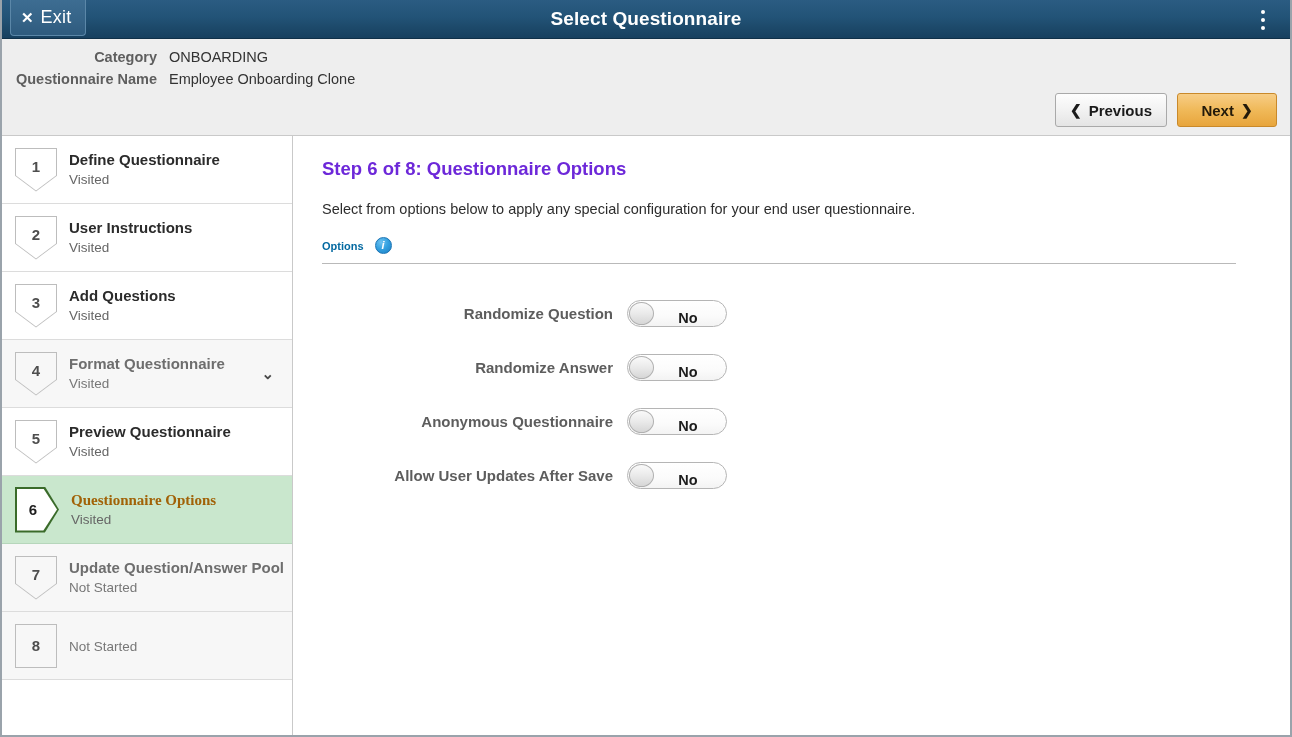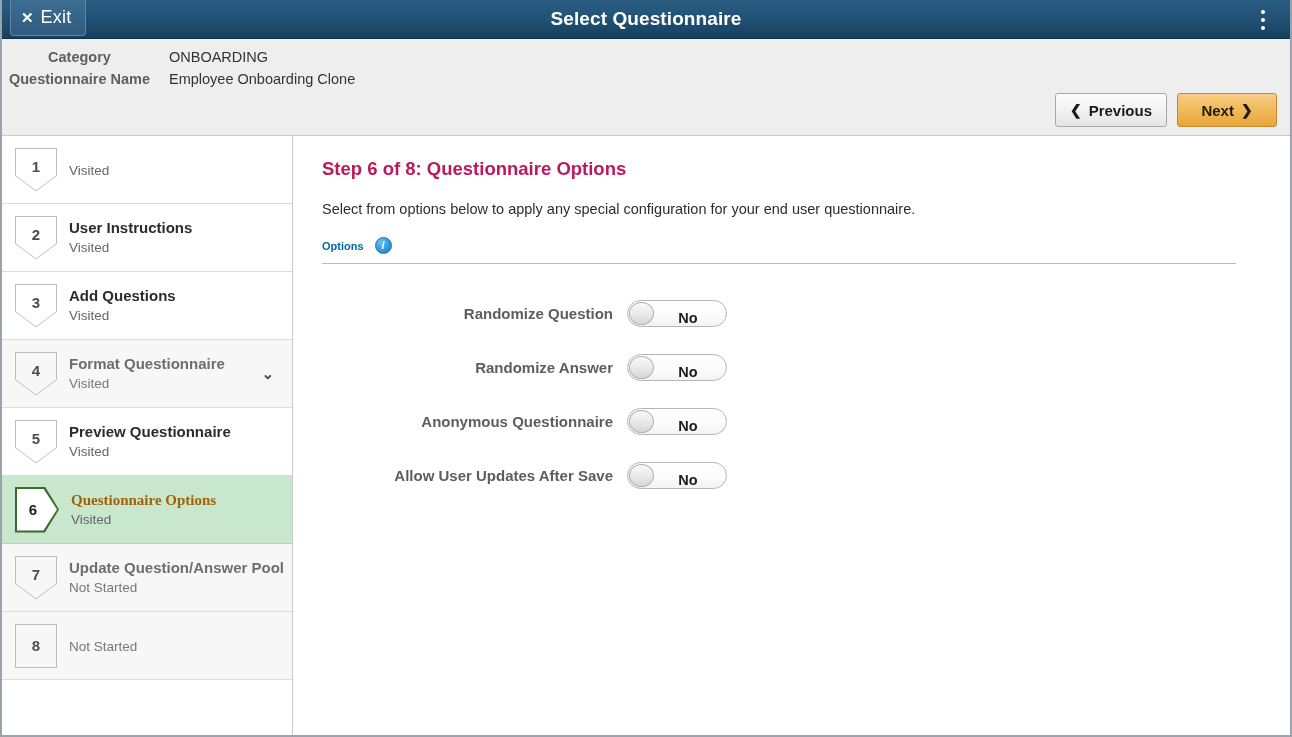--- a/index.html
+++ b/index.html
@@ -105,21 +105,21 @@
   .meta {
     padding: 10px 0 0 0;
   }
   .meta-row {
     display: flex;
     align-items: baseline;
     height: 22px;
   }
   .meta-label {
     width: 155px;
-    text-align: center;
+    text-align: right;
     font-size: 14.5px;
     font-weight: bold;
     color: #5e5e5e;
     padding-right: 0;
   }
   .meta-value {
     font-size: 14.5px;
     color: #333333;
     padding-left: 12px;
   }
@@ -266,21 +266,21 @@
   
   .main {
     flex: 1 1 auto;
     background: #ffffff;
     padding: 22px 26px 0 29px;
     overflow: hidden;
   }
   .main-title {
     font-size: 18.5px;
     font-weight: bold;
-    color: #be185d;
+    color: #6d28d9;
     letter-spacing: 0;
   }
   .main-desc {
     font-size: 14.5px;
     color: #2d2d2d;
     margin-top: 21px;
   }
 
   .section-head {
     display: flex;
@@ -408,20 +408,21 @@
   <div class="body">
 
     <div class="sidebar">
 
       <div class="step">
         <div class="badge">
           <span class="shape"></span>
           <span class="num">1</span>
         </div>
         <div class="step-text">
+          <div class="step-title">Define Questionnaire</div>
           <div class="step-status">Visited</div>
         </div>
       </div>
 
       <div class="step">
         <div class="badge">
           <span class="shape"></span>
           <span class="num">2</span>
         </div>
         <div class="step-text">

